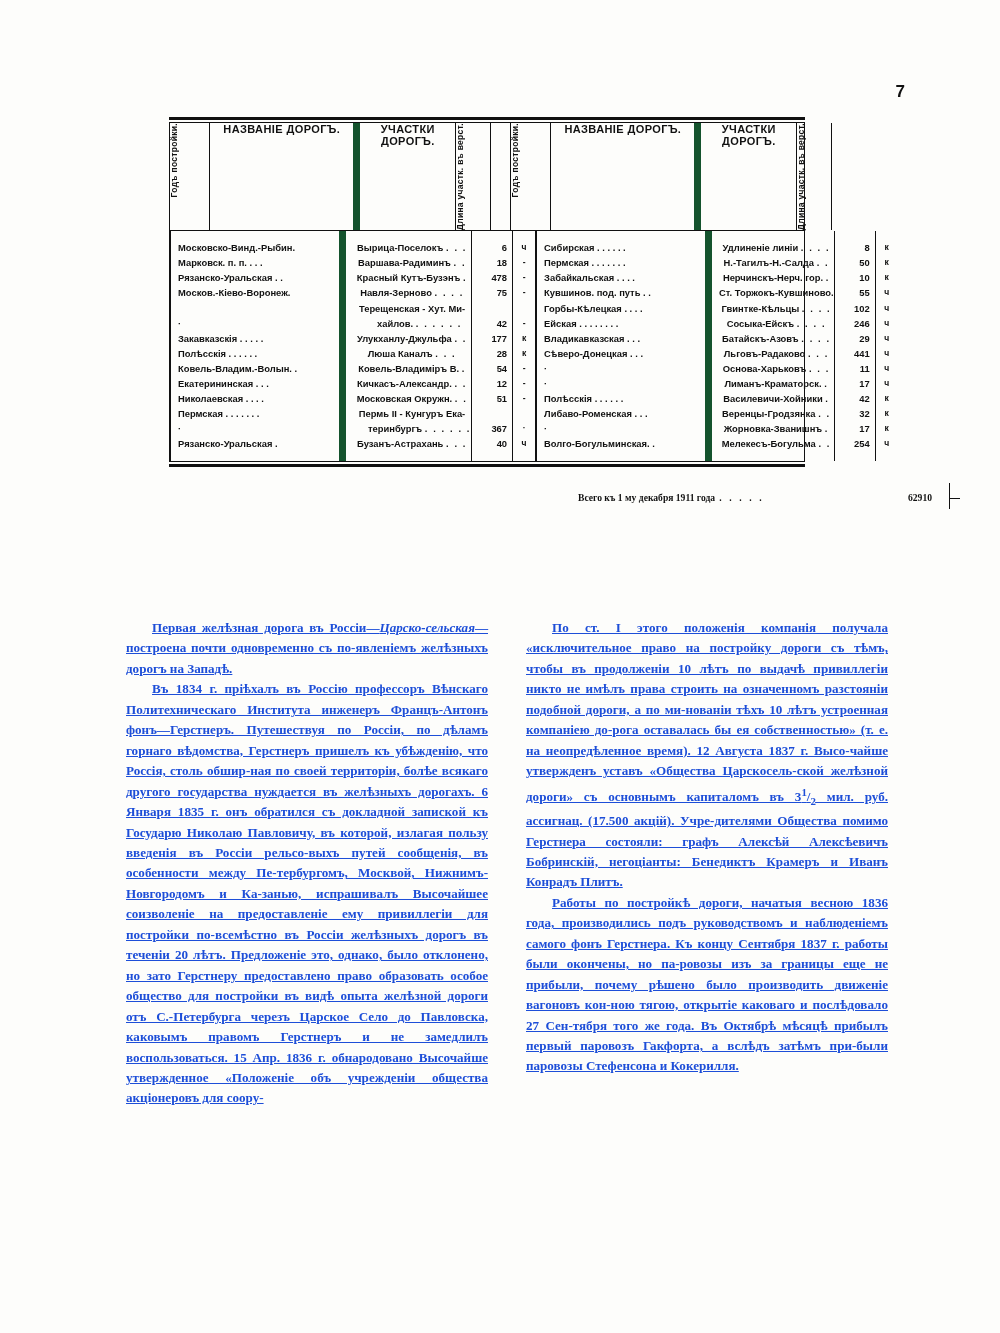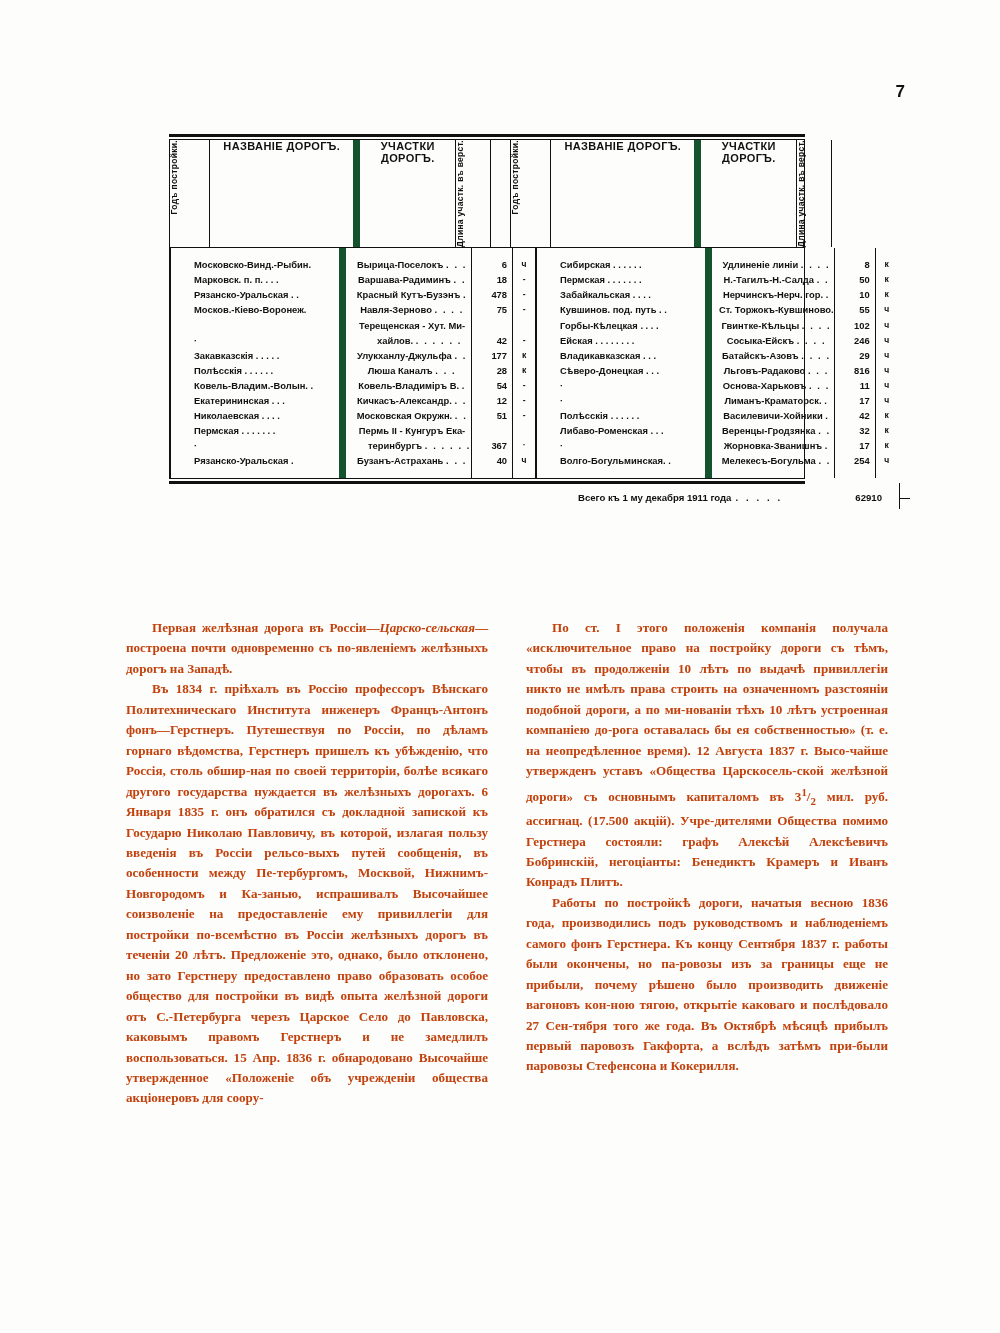--- a/index.html
+++ b/index.html
@@ -30,21 +30,21 @@
     font-family: "Liberation Sans", sans-serif;
     font-weight: bold;
     font-size: 17px;
     letter-spacing: 0;
   }
 
   
   .table-block {
     position: absolute;
     left: 124px;
-    top: 134px;
+    top: 117px;
     width: 636px;
     padding-left: 45px;
   }
   .rule-top {
     height: 0;
     border-top: 3px solid #111;
     border-bottom: 1px solid #111;
     padding-bottom: 2px;
   }
   .rule-bottom {
@@ -109,35 +109,35 @@
     height: 15.1px;
     line-height: 15.1px;
     font-family: "Liberation Sans", sans-serif;
     font-size: 9.4px;
     font-weight: bold;
     white-space: nowrap;
     overflow: hidden;
     box-sizing: border-box;
   }
   .cell-year  { text-align: right;  padding-right: 6px; }
-  .cell-road  { text-align: left;   padding-left: 7px; margin-left: 16px; }
+  .cell-road  { text-align: left;   padding-left: 7px; }
   .cell-sect  { text-align: center;   padding-left: 7px; }
   .cell-len   { text-align: right;  padding-right: 5px; }
   .cell-gauge { text-align: center; font-size: 8.6px; }
 
   .dots { letter-spacing: 1.6px; font-weight: bold; }
   .indent { padding-left: 22px; }
 
   
   .total-line {
     position: absolute;
     left: 578px;
     top: 492px;
-    width: 320px;
-    font-family: Liberation Sans, sans-serif;
+    width: 370px;
+    font-family: Liberation Serif, serif;
     font-weight: bold;
     font-size: 9.6px;
     display: flex;
     align-items: baseline;
   }
   .total-label { white-space: nowrap; }
   .total-dots { letter-spacing: 2.6px; padding: 0 4px; }
   .total-value { margin-left: auto; padding-right: 16px; }
   .total-dash {
     position: absolute;
@@ -164,22 +164,23 @@
     gap: 38px;
   }
   .col {
     width: 362px;
     font-family: "Liberation Serif", "DejaVu Serif", serif;
     font-size: 13.1px;
     line-height: 20.45px;
     text-align: justify;
     text-justify: inter-word;
     hyphens: manual;
-    color: #c2410c;
+    color: #1d4ed8;
     font-weight: 600;
+    text-decoration: underline;
   }
   .col p { margin: 0; text-indent: 26px; }
   .col p.noindent { text-indent: 0; }
   .ital { font-style: italic; }
 </style>
 </head>
 <body>
 
 <div class="page">
 
@@ -342,21 +343,21 @@
           </div>
         <div class="c-len">
             <div class="rows tbody" id="rows-right-len">
               <div class="row cell-len">8</div>
               <div class="row cell-len">50</div>
               <div class="row cell-len">10</div>
               <div class="row cell-len">55</div>
               <div class="row cell-len">102</div>
               <div class="row cell-len">246</div>
               <div class="row cell-len">29</div>
-              <div class="row cell-len">816</div>
+              <div class="row cell-len">441</div>
               <div class="row cell-len">11</div>
               <div class="row cell-len">17</div>
               <div class="row cell-len">42</div>
               <div class="row cell-len">32</div>
               <div class="row cell-len">17</div>
               <div class="row cell-len">254</div>
             </div>
           </div>
         <div class="c-gauge">
             <div class="rows tbody" id="rows-right-gauge">

